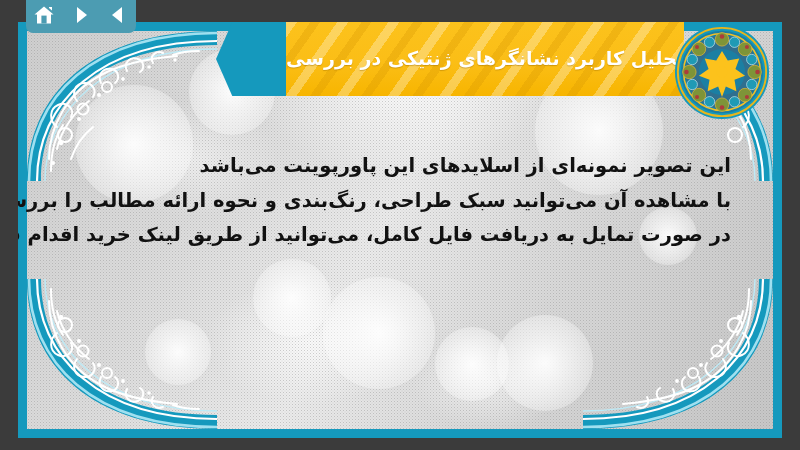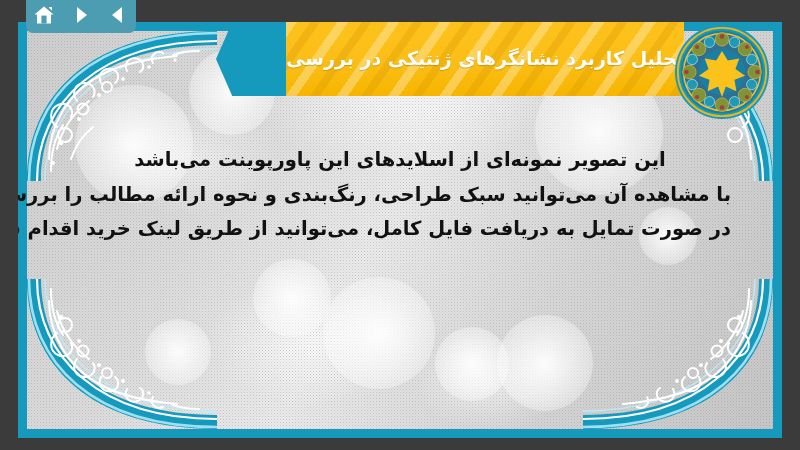--- a/index.html
+++ b/index.html
@@ -167,25 +167,25 @@
     right: 12px;
     width: 96px;
     height: 96px;
     z-index: 32;
     pointer-events: auto;
   }
 
   
   #body-text {
     position: absolute;
-    top: 112px;
+    top: 118px;
     left: 42px;
     right: 42px;
     z-index: 20;
-    text-align: center;
+    text-align: right;
     direction: rtl;
   }
   .body-line {
     color: #111111;
     font-size: 19.5px;
     font-weight: bold;
     line-height: 1.78;
     white-space: nowrap;
     letter-spacing: 0;
   }

